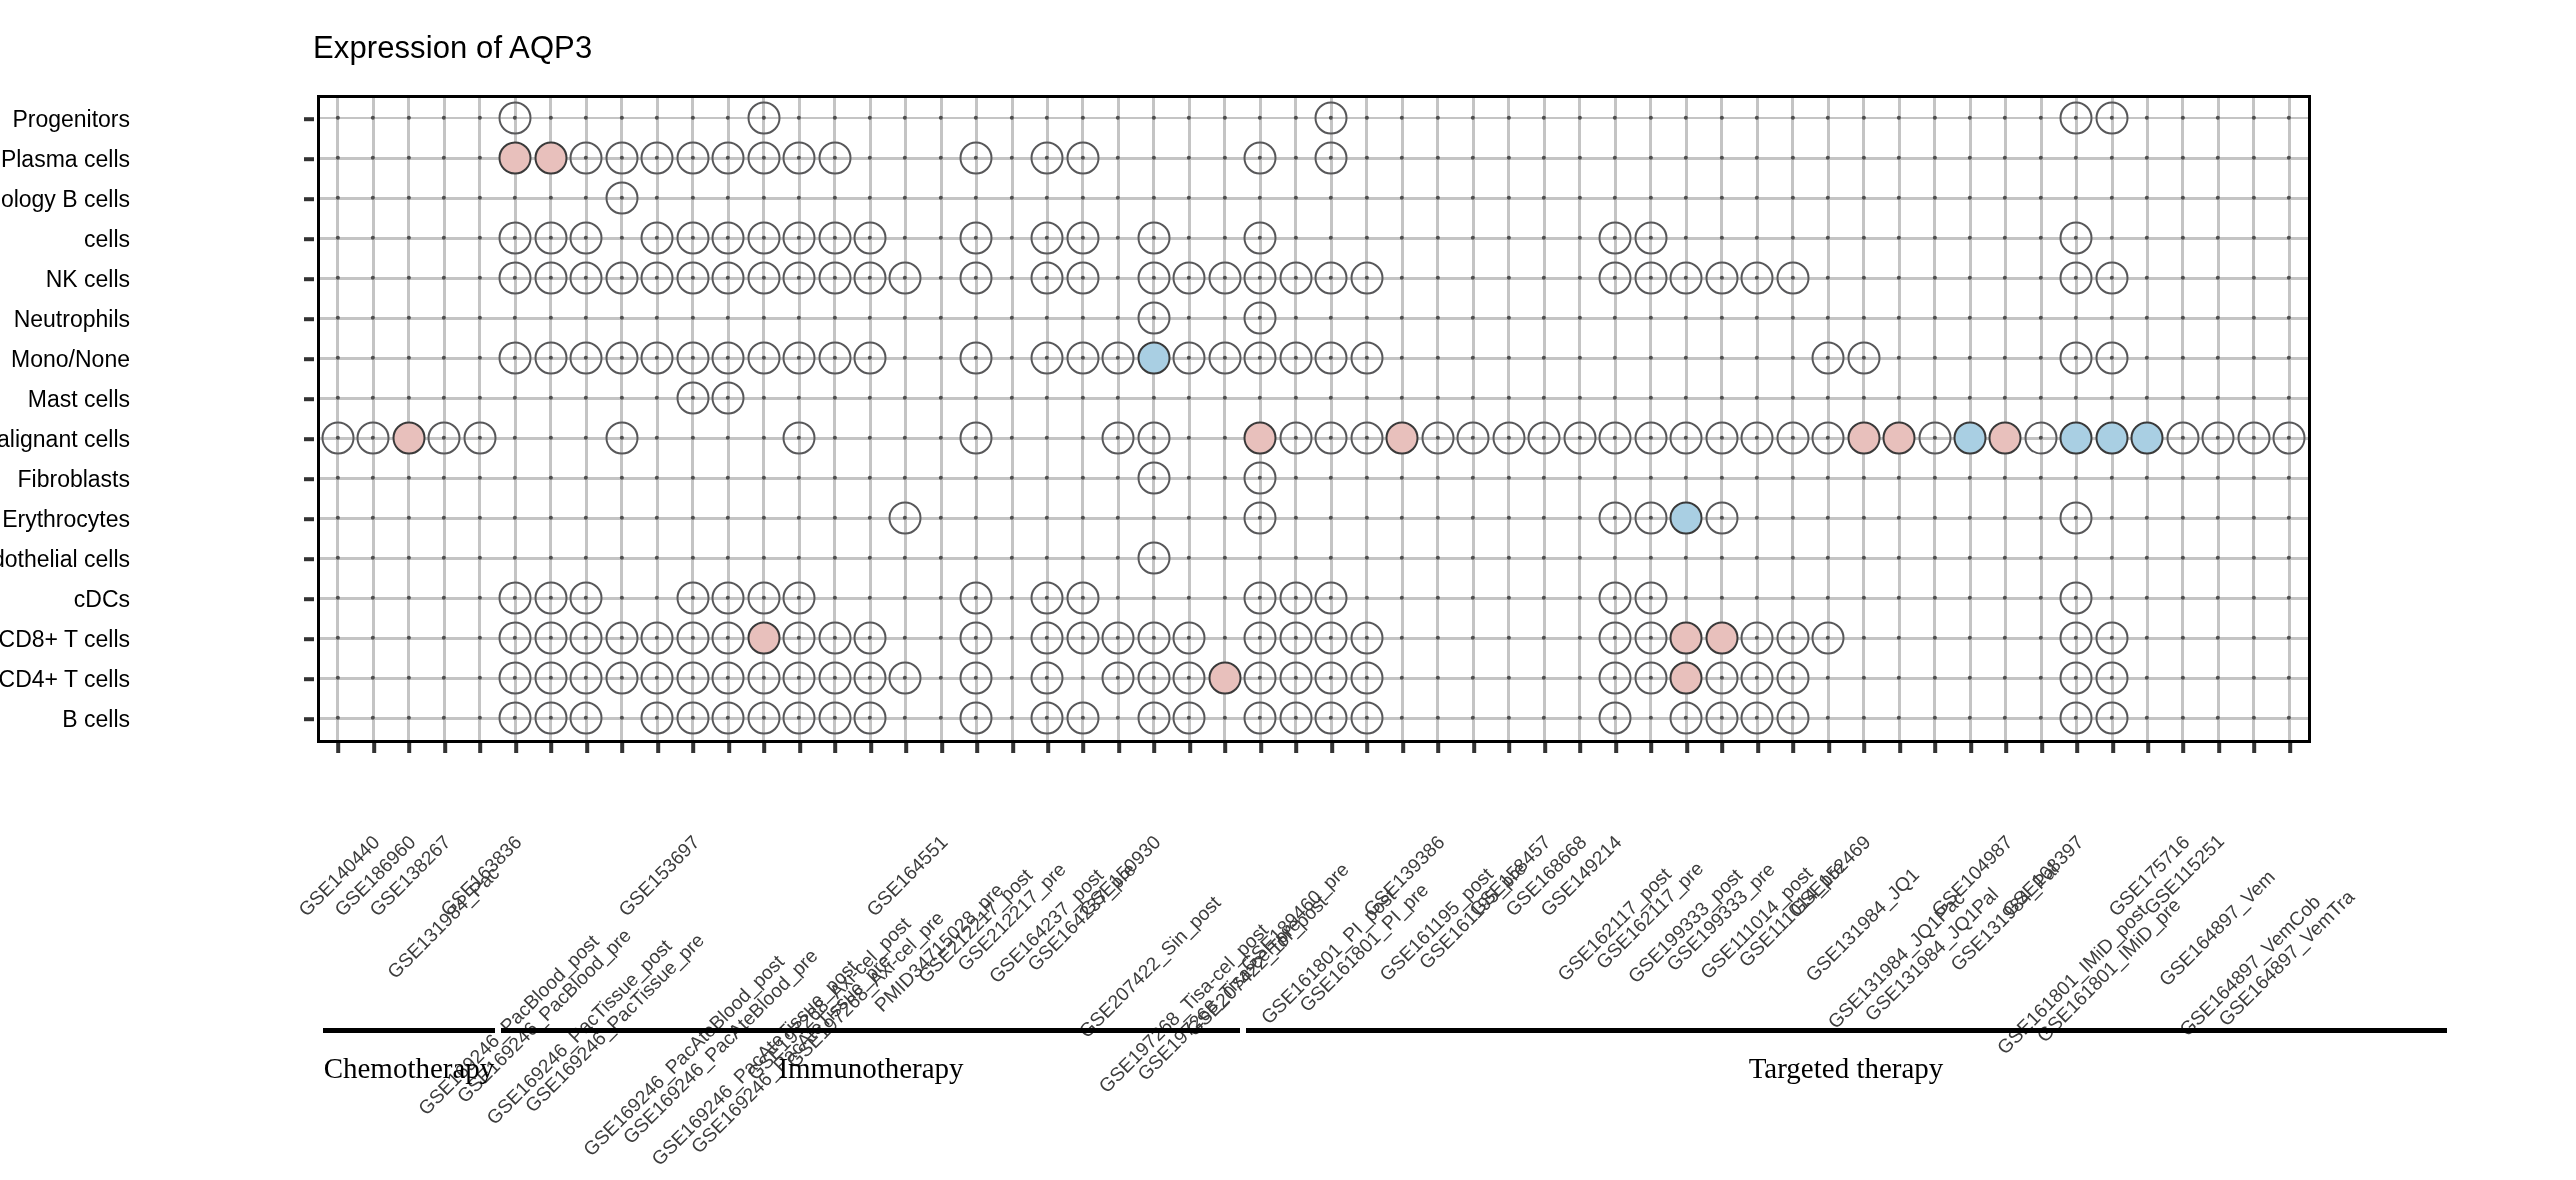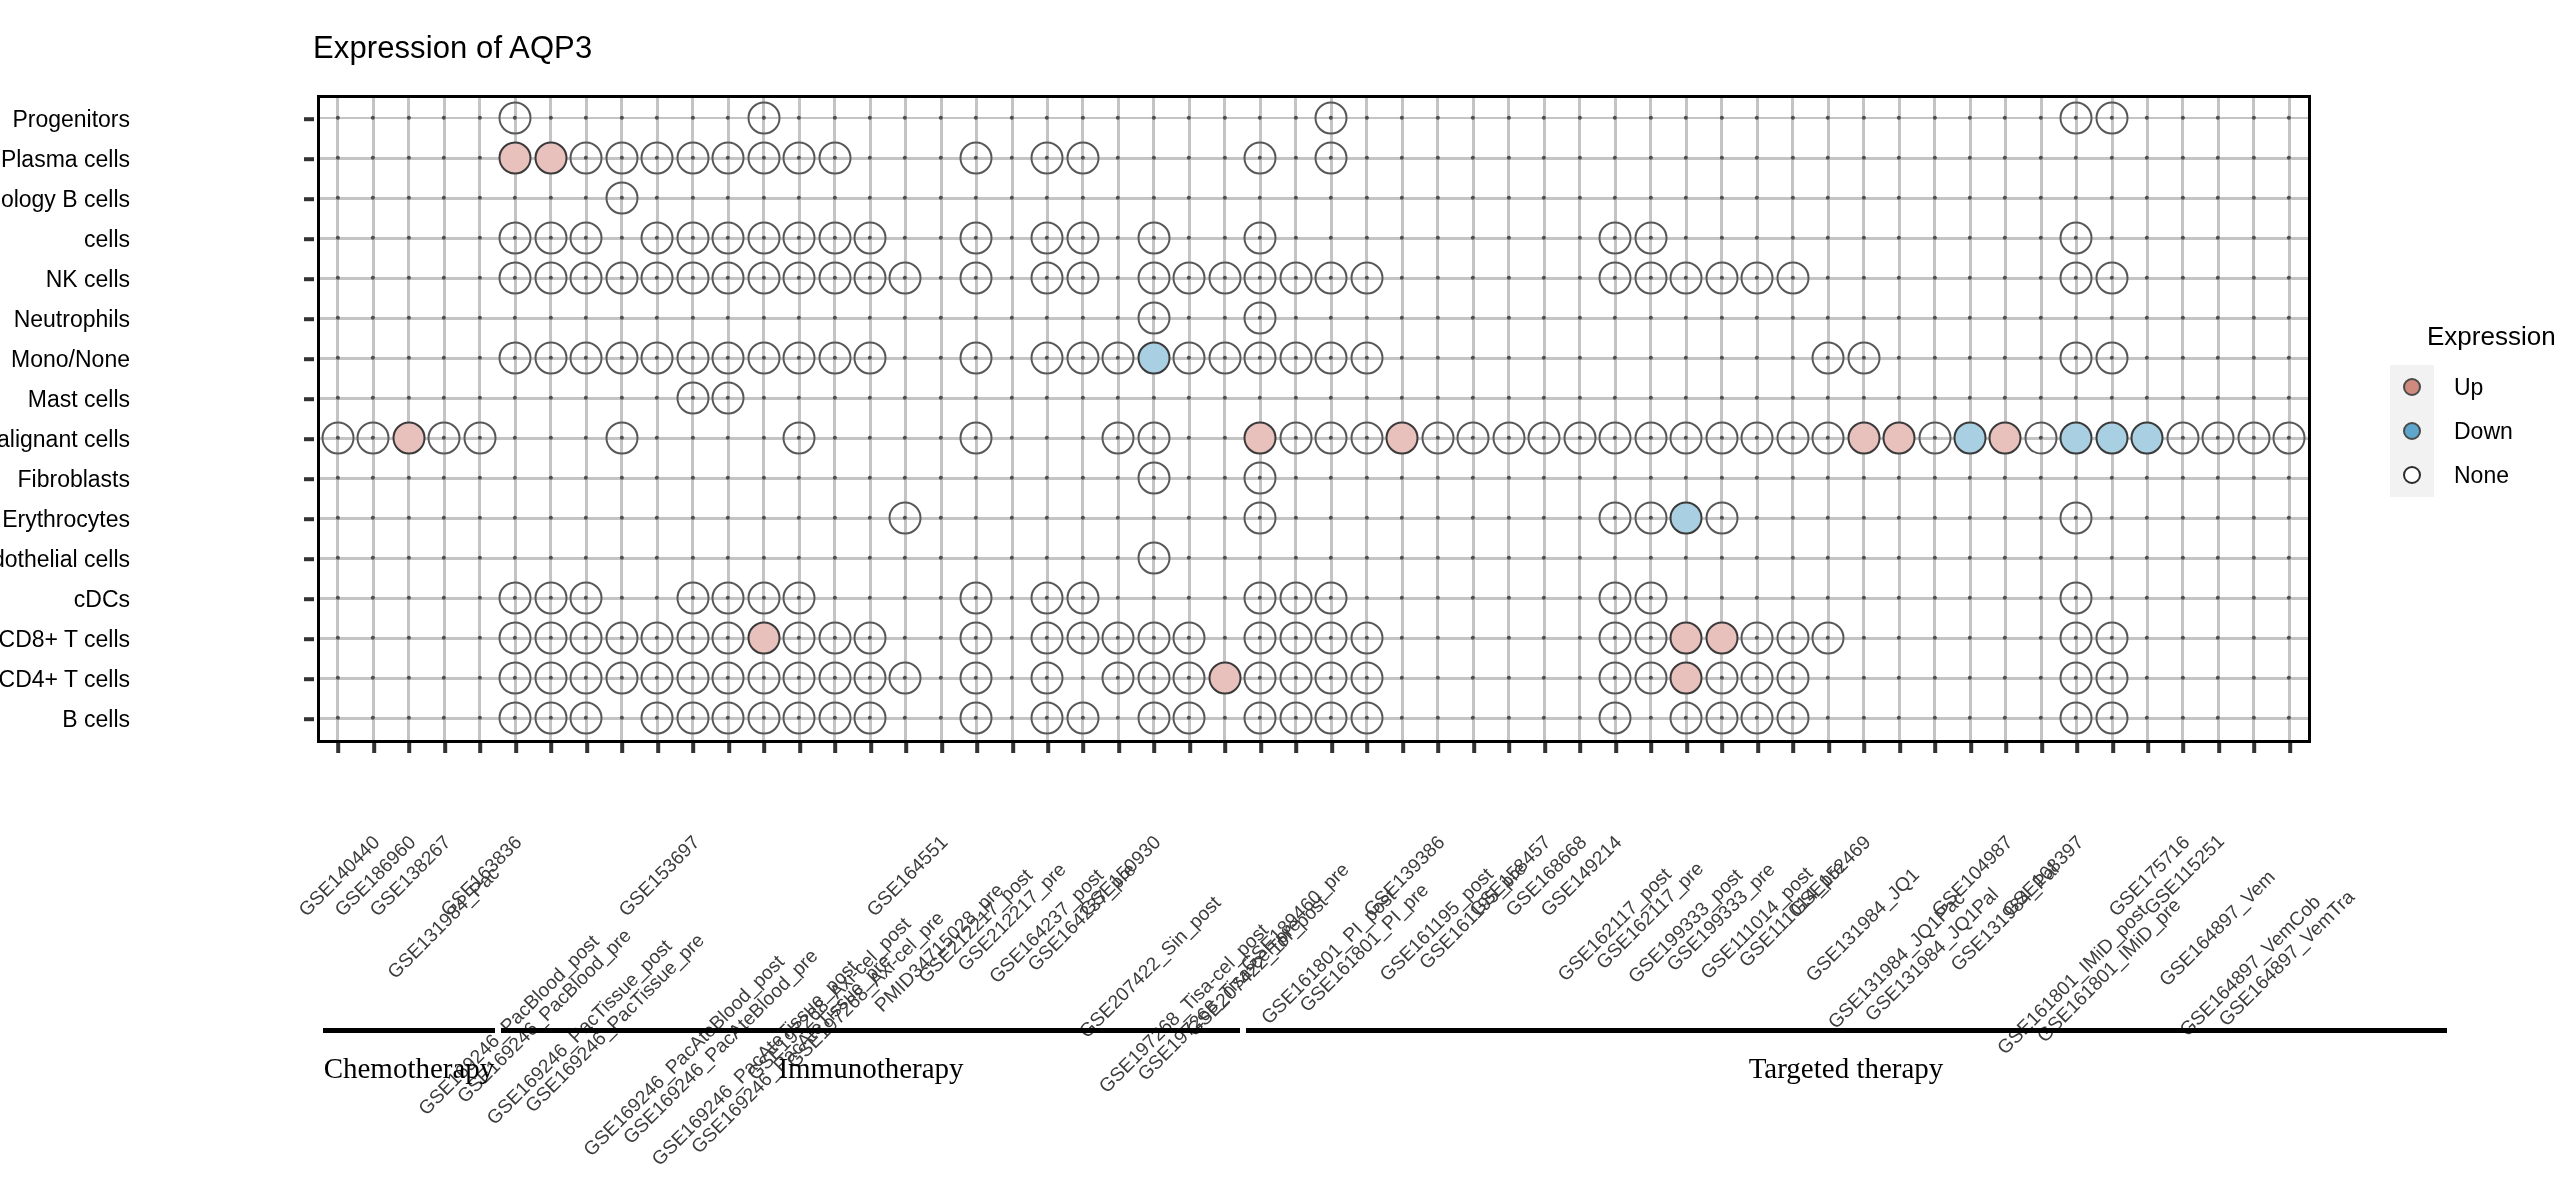--- a/index.html
+++ b/index.html
@@ -1606,38 +1606,15 @@
     </div>
   <div id="group-annotations">
       <div class="grp-line" style="left: 323px; width: 172px; top: 1028px;"></div>
       <div class="grp-label" style="left: 409px; top: 1052px;">Chemotherapy</div>
       <div class="grp-line" style="left: 501px; width: 739px; top: 1028px;"></div>
       <div class="grp-label" style="left: 871px; top: 1052px;">Immunotherapy</div>
       <div class="grp-line" style="left: 1246px; width: 1201px; top: 1028px;"></div>
       <div class="grp-label" style="left: 1846px; top: 1052px;">Targeted therapy</div>
     </div>
 
-  <div id="legend">
-    <div id="legend-title">Expression</div>
-    <div id="legend-items">
-        <div class="legend-row">
-          <div class="legend-key">
-            <div class="legend-swatch up"></div>
-          </div>
-          <div class="legend-label">Up</div>
-        </div>
-        <div class="legend-row">
-          <div class="legend-key">
-            <div class="legend-swatch down"></div>
-          </div>
-          <div class="legend-label">Down</div>
-        </div>
-        <div class="legend-row">
-          <div class="legend-key">
-            <div class="legend-swatch none"></div>
-          </div>
-          <div class="legend-label">None</div>
-        </div>
-      </div>
-  </div>
 
 </div>
 
 
 </body></html>

